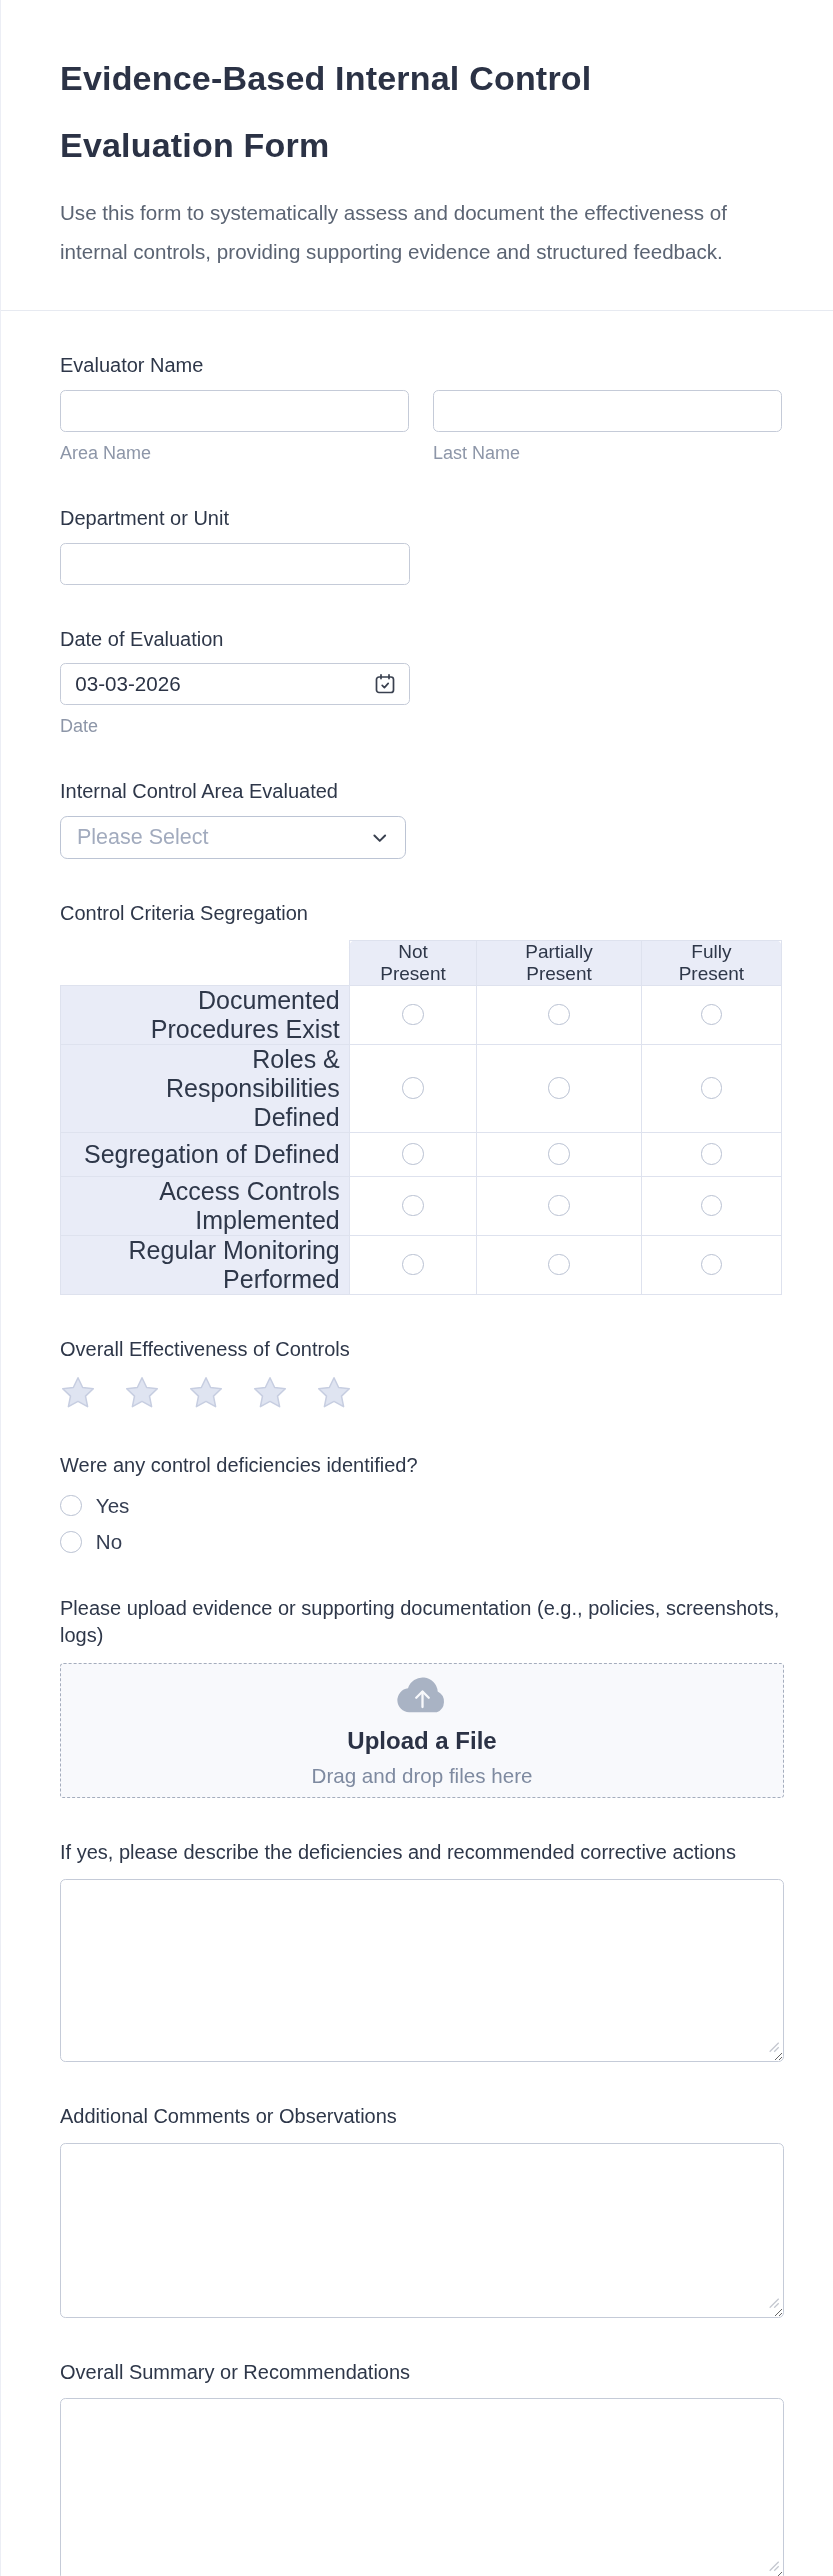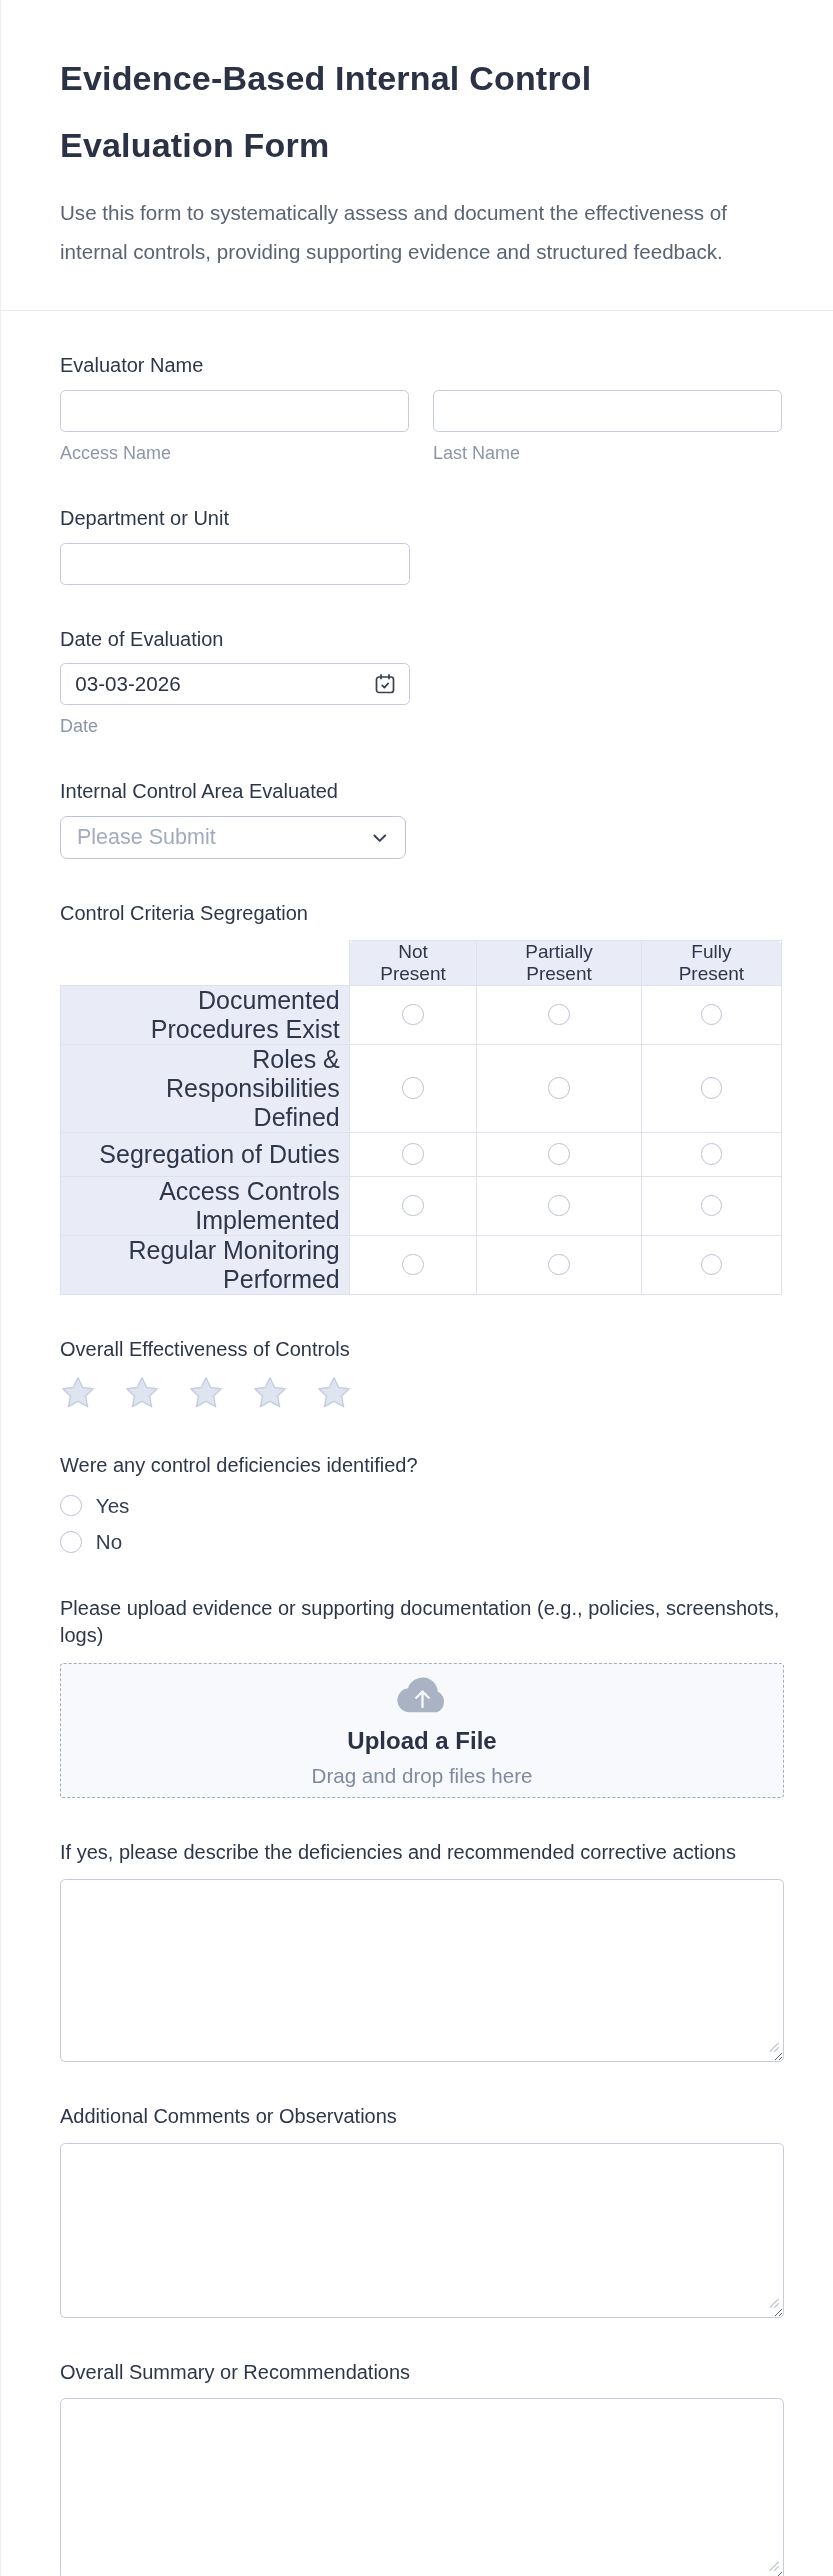--- a/index.html
+++ b/index.html
@@ -178,21 +178,21 @@
   </div>
   <hr class="divider">
 
   <div class="form-body">
 
     <div class="field">
       <div class="q-label">Evaluator Name</div>
       <div class="control-row">
         <div class="half">
           <input class="text-input" type="text" value="" style="">
-          <div class="sublabel">Access Name</div>
+          <div class="sublabel">Area Name</div>
         </div>
         <div class="half">
           <input class="text-input" type="text" value="" style="">
           <div class="sublabel">Last Name</div>
         </div>
       </div>
     </div>
 
     <div class="field">
       <div class="q-label">Department or Unit</div>
@@ -215,21 +215,21 @@
             <polyline points="9.2,13.4 11.4,15.6 15.2,11.4"></polyline>
           </svg>
         </span>
       </div>
       <div class="sublabel">Date</div>
     </div>
 
     <div class="field">
       <div class="q-label">Internal Control Area Evaluated</div>
       <div class="select-box">
-        <span class="select-placeholder">Please Submit</span>
+        <span class="select-placeholder">Please Select</span>
         <span style="display:flex;">
           <svg width="21.5" height="21.5" viewBox="0 0 24 24" fill="none" stroke="#39404f" stroke-width="2.2" stroke-linecap="round" stroke-linejoin="round">
             <polyline points="6,9.5 12,15.5 18,9.5"></polyline>
           </svg>
         </span>
       </div>
     </div>
 
     <div class="field">
       <div class="q-label">Control Criteria Segregation</div>
@@ -247,21 +247,21 @@
           <td class="radio-cell"><span class="radio-circle"></span></td>
           <td class="radio-cell"><span class="radio-circle"></span></td>
         </tr>
         <tr>
           <td class="row-label">Roles &amp; Responsibilities Defined</td>
           <td class="radio-cell"><span class="radio-circle"></span></td>
           <td class="radio-cell"><span class="radio-circle"></span></td>
           <td class="radio-cell"><span class="radio-circle"></span></td>
         </tr>
         <tr>
-          <td class="row-label">Segregation of Duties</td>
+          <td class="row-label">Segregation of Defined</td>
           <td class="radio-cell"><span class="radio-circle"></span></td>
           <td class="radio-cell"><span class="radio-circle"></span></td>
           <td class="radio-cell"><span class="radio-circle"></span></td>
         </tr>
         <tr>
           <td class="row-label">Access Controls Implemented</td>
           <td class="radio-cell"><span class="radio-circle"></span></td>
           <td class="radio-cell"><span class="radio-circle"></span></td>
           <td class="radio-cell"><span class="radio-circle"></span></td>
         </tr>

